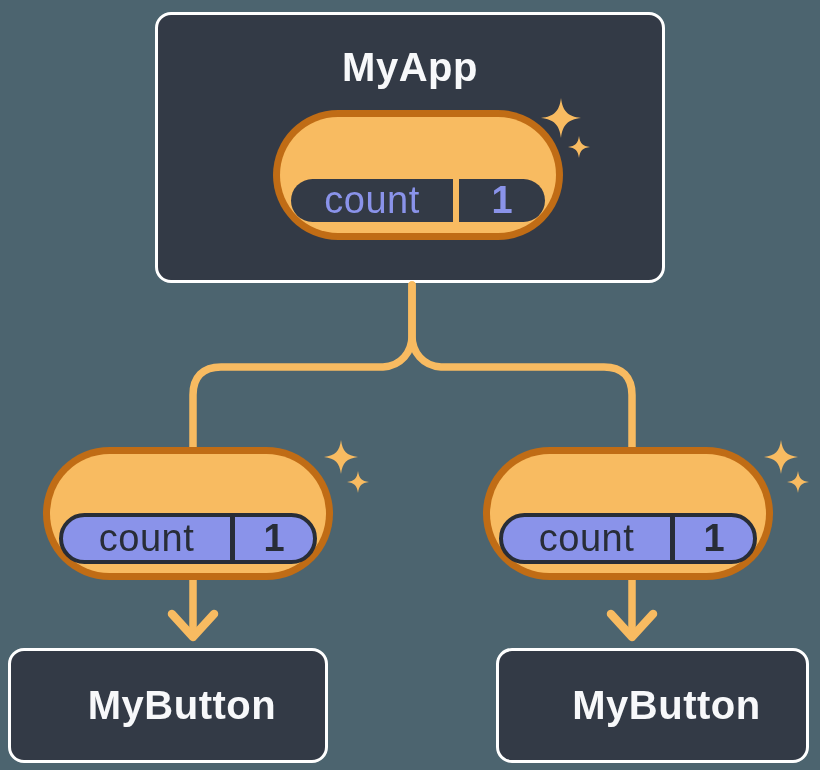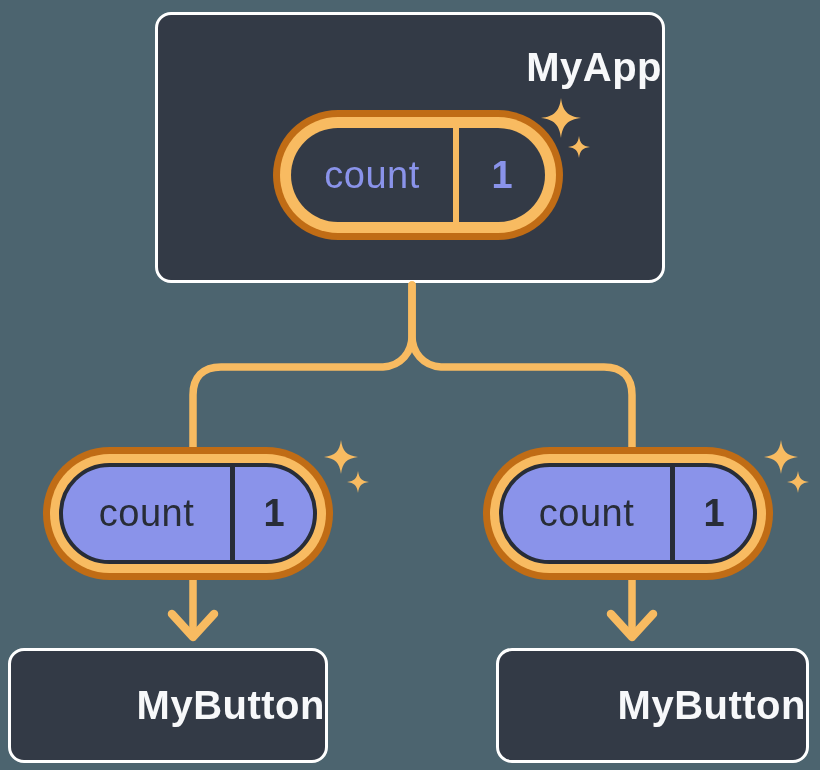--- a/index.html
+++ b/index.html
@@ -19,21 +19,21 @@
     border-radius: 16px;
     box-sizing: border-box;
     z-index: 1;
   }
   .node-root   { left: 155px; top: 12px;  width: 510px; height: 271px; }
   .node-left   { left: 8px;   top: 648px; width: 320px; height: 115px; }
   .node-right  { left: 496px; top: 648px; width: 313px; height: 115px; }
   .node-title {
     position: absolute;
     left: 0; right: 0;
-    text-align: right;
+    text-align: center;
     color: #F7F8FA;
     font-size: 40px;
     font-weight: 600;
     letter-spacing: 0.5px;
     line-height: 44px;
   }
   .node-root  .node-title { top: 30px; }
   .node-left  .node-title, .node-right .node-title { top: 32px; padding-left: 28px; }
 
   
@@ -52,20 +52,21 @@
   }
   .pill-top   { left: 273px; top: 110px; width: 290px; height: 130px; }
   .pill-left  { left: 43px;  top: 447px; width: 290px; height: 133px; }
   .pill-right { left: 483px; top: 447px; width: 290px; height: 133px; }
   .pill-mid {
     flex: 1;
     display: flex;
     background: #F8BB61;
     border-radius: 999px;
     padding: 11px;
+    align-items: flex-end;
   }
   .pill-left .pill-mid, .pill-right .pill-mid { padding: 9px; }
   .pill-inner {
     flex: 1;
     display: flex;
     align-items: stretch;
     border-radius: 999px;
     overflow: hidden;
     font-size: 38px;
   }

